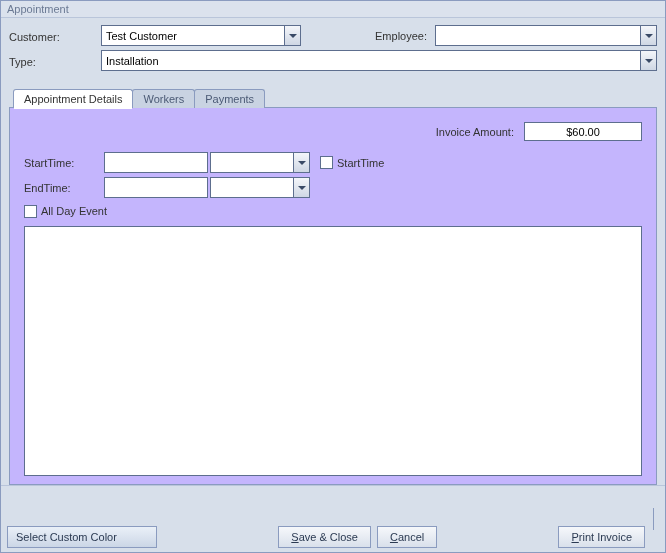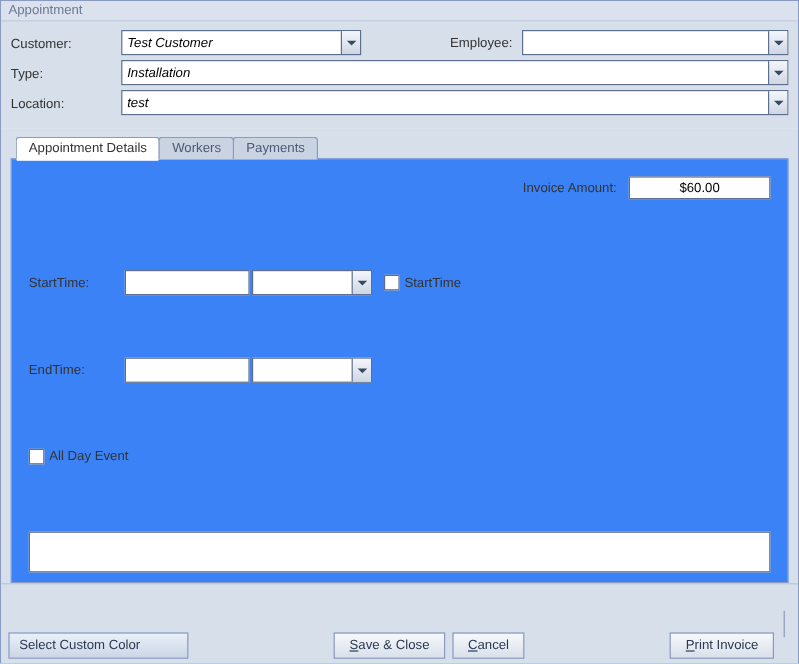--- a/index.html
+++ b/index.html
@@ -46,21 +46,20 @@
     display: flex;
     align-items: center;
   }
   .combo {
     position: relative;
     border: 1px solid #5d6e8e;
     background: #fff;
     height: 21px;
     display: flex;
     align-items: center;
-    font-style: italic;
   }
   .combo-input {
     border: none;
     outline: none;
     height: 100%;
     width: 100%;
     padding: 0 4px;
     font: inherit;
     background: transparent;
   }
@@ -116,26 +115,25 @@
   }
   .tab.active::after {
     content:"";
     position:absolute;
     left:0; right:0; bottom:-1px;
     height:2px;
     background:#fff;
   }
   .tab-panel {
     border: 1px solid #8a9bbf;
-    background: #3b82f6;
+    background: #c4b5fd;
     flex: 1;
     padding: 14px 14px 8px 14px;
     display: flex;
     flex-direction: column;
-    gap: 48px;
   }
   .invoice-row {
     display: flex;
     justify-content: flex-end;
     align-items: center;
     margin-bottom: 10px;
   }
   .invoice-row .lbl { margin-right: 10px; }
   .invoice-field {
     width: 118px;
@@ -242,31 +240,20 @@
               <span class="arrow"></span>
             </div>
         </div>
       </div>
     </div>
     <div class="form-row">
       <div class="label-col">Type:</div>
       <div class="control-col">
         <div class="combo" style="flex:1">
           <input class="combo-input" value="Installation" style="">
-          <div class="combo-btn">
-              <span class="arrow"></span>
-            </div>
-        </div>
-      </div>
-    </div>
-    <div class="form-row">
-      <div class="label-col">Location:</div>
-      <div class="control-col">
-        <div class="combo" style="flex:1">
-          <input class="combo-input" value="test" style="">
           <div class="combo-btn">
               <span class="arrow"></span>
             </div>
         </div>
       </div>
     </div>
   </div>
 
   <div class="tabs-area">
     <div class="tabstrip">

